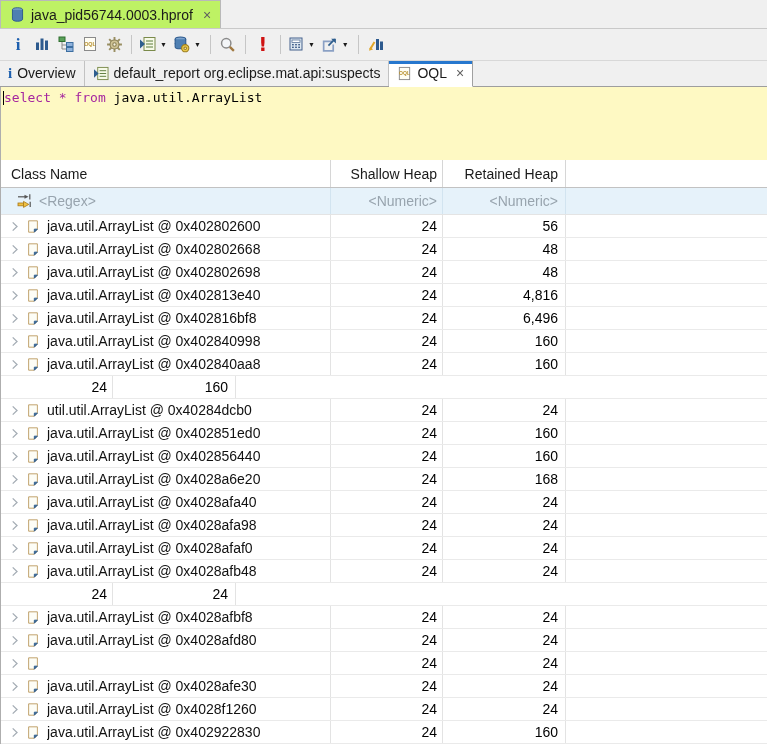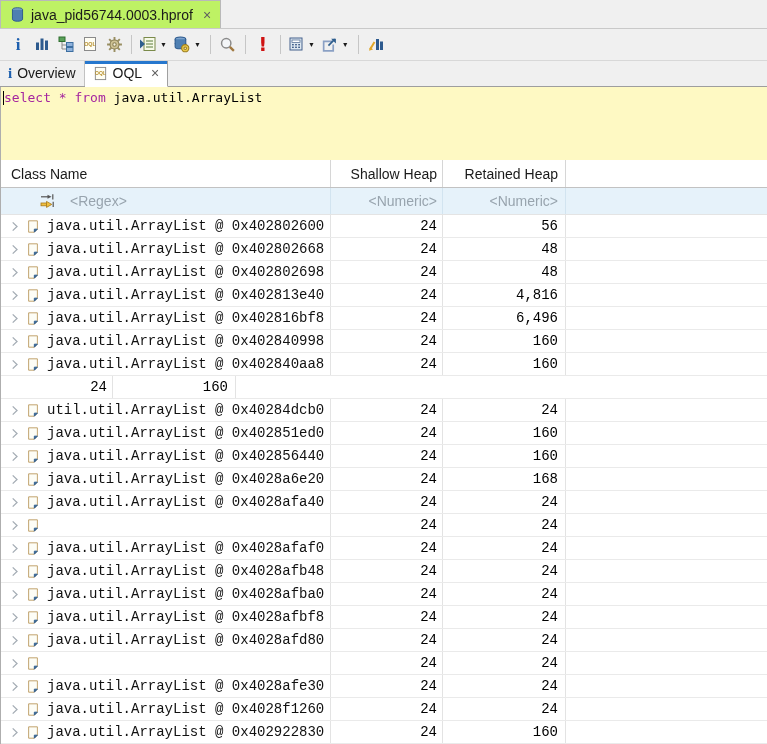--- a/index.html
+++ b/index.html
@@ -37,23 +37,23 @@
   
   .tbl { flex:1; display:flex; flex-direction:column; overflow:hidden; }
   .thead { height:28px; display:flex; align-items:center; border-bottom:1px solid #c2c2c2; font-size:14px; background:#fff; }
   .thead .c { border-right:1px solid #d6d6d6; height:100%; display:flex; align-items:center; }
   .c.name { width:330px; padding-left:10px; }
   .c.num  { width:112px; justify-content:flex-end; padding-right:5px; }
   .c.num2 { width:123px; justify-content:flex-end; padding-right:7px; }
   .c.rest { flex:1; border-right:none !important; }
   .frow { height:27px; display:flex; align-items:center; background:#e6f2fa; border-bottom:1px solid #e4e4e4; font-size:14px; color:#98a4ae; }
   .frow .c { border-right:1px solid #d2e4f0; height:100%; display:flex; align-items:center; }
-  .frow .c.name { padding-left:39px; gap:14px; }
+  .frow .c.name { padding-left:16px; gap:6px; }
   .frow .c.num, .frow .c.num2 { justify-content:flex-end; }
-  .tbody { flex:1; overflow:hidden;font-family:Liberation Mono, monospace; }
+  .tbody { flex:1; overflow:hidden; }
   .trow { height:23px; display:flex; align-items:center; border-bottom:1px solid #eaeaea; font-size:14px; background:#fff; }
   .trow .c { border-right:1px solid #e3e3e3; height:100%; display:flex; align-items:center; }
   .trow .c.name { padding-left:7px; gap:4px; }
   .trow .c.num, .trow .c.num2 { justify-content:flex-end; color:#000; }
   .chev { width:14px; display:inline-flex; justify-content:center; }
   .objicon { display:inline-flex; margin-right:3px; }
   .nm { color:#111; white-space:nowrap; overflow:hidden; }
 </style>
 </head>
 <body>
@@ -199,20 +199,30 @@
             <path d="M1 14.8l1.2-4 2.8 2.6z" fill="#e0a62a"></path>
           </svg>
         </span>
       </div>
   </div>
 
   <div class="page-tabbar">
     <div class="ptab">
       <span class="icon info-i" style="font-size:15px">i</span>
       <span>Overview</span>
+    </div>
+    <div class="ptab">
+      <span class="icon">
+        <svg width="16" height="15" viewBox="0 0 17 16">
+            <rect x="5" y="1.5" width="11" height="13" fill="#f6fae8" stroke="#7a8a4a"></rect>
+            <path d="M7 5h7M7 8h7M7 11h7" stroke="#5a7a3a"></path>
+            <path d="M1 3.5l5 4.5-5 4.5z" fill="#2e5e8e"></path>
+          </svg>
+        </span>
+      <span>default_report org.eclipse.mat.api:suspects</span>
     </div>
     <div class="ptab active">
       <span class="icon">
         <svg width="15" height="15" viewBox="0 0 16 16">
             <rect x="2.5" y="1.5" width="11" height="13" fill="#fffef4" stroke="#8a8a8a"></rect>
             <text x="8" y="10" font-size="5.4" font-weight="bold" fill="#b8912f" text-anchor="middle" font-family="Liberation Sans, sans-serif">OQL</text>
           </svg>
         </span>
       <span>OQL</span>
       <span class="close">×</span>
@@ -490,20 +500,21 @@
                 <svg width="8" height="11" viewBox="0 0 8 12">
                   <path d="M1.5 1.5L6.2 6l-4.7 4.5" fill="none" stroke="#a4acb4" stroke-width="1.4"></path>
                 </svg>
               </span>
               <span class="objicon">
                 <svg width="14" height="15" viewBox="0 0 16 16">
                   <path d="M3 1.5h10v9.5l-3.5 3.5H3z" fill="#fdfdf6" stroke="#b9975a"></path>
                   <path d="M13 11l-3.5 3.5V11z" fill="#2e5e8e" stroke="#2e5e8e"></path>
                 </svg>
               </span>
+              <span class="nm">java.util.ArrayList @ 0x4028afa98</span>
             </div>
             <div class="c num">24</div>
             <div class="c num2">24</div>
             <div class="c rest"></div>
           </div>
           <div class="trow">
             <div class="c name">
               <span class="chev">
                 <svg width="8" height="11" viewBox="0 0 8 12">
                   <path d="M1.5 1.5L6.2 6l-4.7 4.5" fill="none" stroke="#a4acb4" stroke-width="1.4"></path>
@@ -534,34 +545,20 @@
                   <path d="M13 11l-3.5 3.5V11z" fill="#2e5e8e" stroke="#2e5e8e"></path>
                 </svg>
               </span>
               <span class="nm">java.util.ArrayList @ 0x4028afb48</span>
             </div>
             <div class="c num">24</div>
             <div class="c num2">24</div>
             <div class="c rest"></div>
           </div>
           <div class="trow">
-            <div class="c name">
-              <span class="chev">
-                <svg width="8" height="11" viewBox="0 0 8 12">
-                  <path d="M1.5 1.5L6.2 6l-4.7 4.5" fill="none" stroke="#a4acb4" stroke-width="1.4"></path>
-                </svg>
-              </span>
-              <span class="objicon">
-                <svg width="14" height="15" viewBox="0 0 16 16">
-                  <path d="M3 1.5h10v9.5l-3.5 3.5H3z" fill="#fdfdf6" stroke="#b9975a"></path>
-                  <path d="M13 11l-3.5 3.5V11z" fill="#2e5e8e" stroke="#2e5e8e"></path>
-                </svg>
-              </span>
-              <span class="nm">java.util.ArrayList @ 0x4028afba0</span>
-            </div>
             <div class="c num">24</div>
             <div class="c num2">24</div>
             <div class="c rest"></div>
           </div>
           <div class="trow">
             <div class="c name">
               <span class="chev">
                 <svg width="8" height="11" viewBox="0 0 8 12">
                   <path d="M1.5 1.5L6.2 6l-4.7 4.5" fill="none" stroke="#a4acb4" stroke-width="1.4"></path>
                 </svg>

